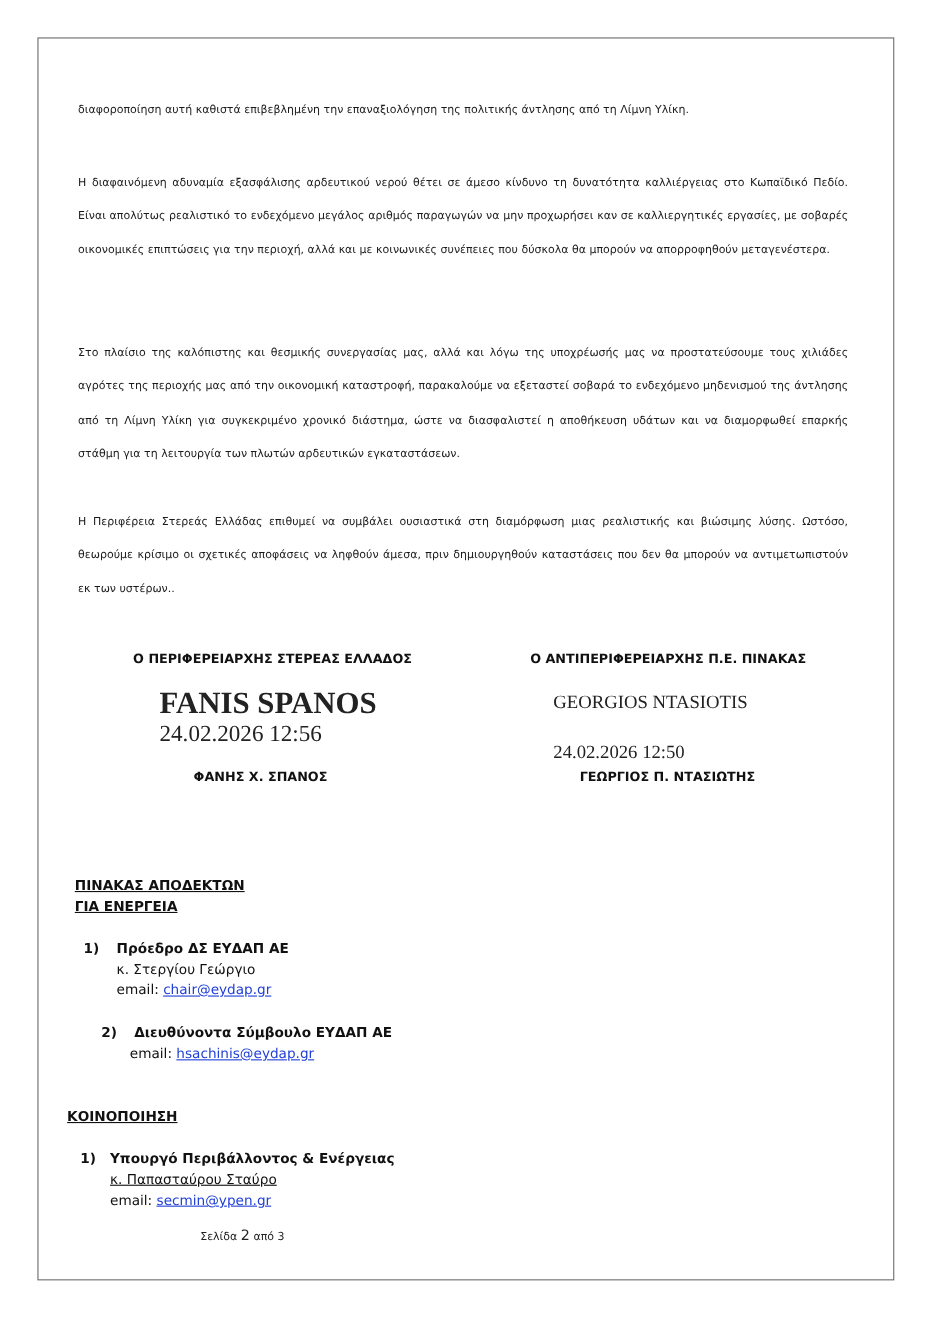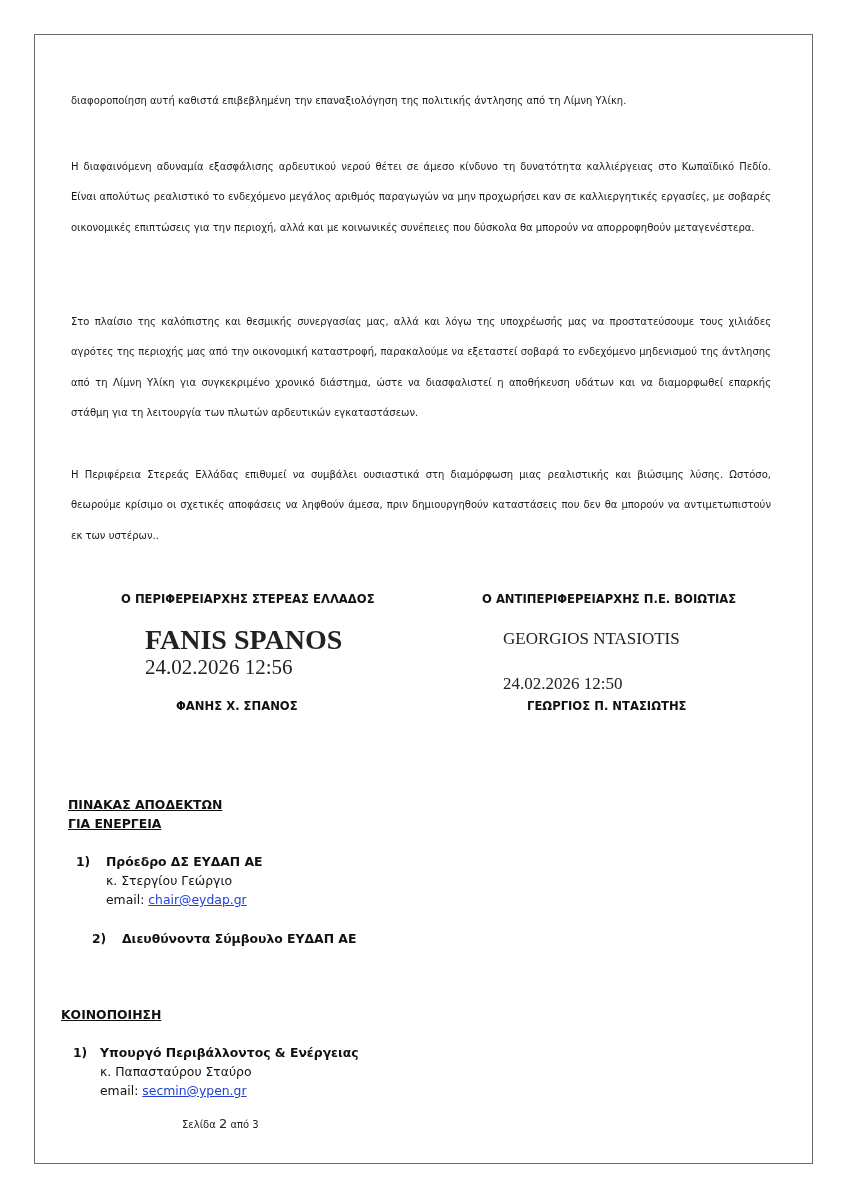--- a/index.html
+++ b/index.html
@@ -54,46 +54,47 @@
 <p class="body-text" id="p4">Η Περιφέρεια Στερεάς Ελλάδας επιθυμεί να συμβάλει ουσιαστικά στη διαμόρφωση μιας ρεαλιστικής και βιώσιμης λύσης. Ωστόσο, θεωρούμε κρίσιμο οι σχετικές αποφάσεις να ληφθούν άμεσα, πριν δημιουργηθούν καταστάσεις που δεν θα μπορούν να αντιμετωπιστούν εκ των υστέρων..</p>
 
 <div>
   <div class="sig-title" style="left:121px; top:592px;">Ο ΠΕΡΙΦΕΡΕΙΑΡΧΗΣ ΣΤΕΡΕΑΣ ΕΛΛΑΔΟΣ</div>
   <div class="sig-name" style="left:145px; top:624px; font-size:28px;font-weight:bold;">FANIS SPANOS</div>
   <div class="sig-name" style="left:145px; top:655px; font-size:21px;">24.02.2026 12:56</div>
   <div class="sig-printed" style="left:176px; top:699px;">ΦΑΝΗΣ Χ. ΣΠΑΝΟΣ</div>
 </div>
 
 <div>
-  <div class="sig-title" style="left:482px; top:592px;">Ο ΑΝΤΙΠΕΡΙΦΕΡΕΙΑΡΧΗΣ Π.Ε. ΒΟΙΩΤΙΑΣ</div>
+  <div class="sig-title" style="left:482px; top:592px;">Ο ΑΝΤΙΠΕΡΙΦΕΡΕΙΑΡΧΗΣ Π.Ε. ΠΙΝΑΚΑΣ</div>
   <div class="sig-name" style="left:503px; top:629px; font-size:17px;">GEORGIOS NTASIOTIS</div>
   <div class="sig-name" style="left:503px; top:674px; font-size:17px;">24.02.2026 12:50</div>
   <div class="sig-printed" style="left:527px; top:699px;">ΓΕΩΡΓΙΟΣ Π. ΝΤΑΣΙΩΤΗΣ</div>
 </div>
 
 <div class="recip" style="top:795px; left:68px;">
   <div class="heading-u">ΠΙΝΑΚΑΣ ΑΠΟΔΕΚΤΩΝ</div>
   <div class="heading-u">ΓΙΑ ΕΝΕΡΓΕΙΑ</div>
 </div>
 
 <div class="recip" style="top:852px; left:76px;">
   <div><span class="num">1)</span><span class="r-title">Πρόεδρο ΔΣ ΕΥΔΑΠ ΑΕ</span></div>
   <div class="indent">κ. Στεργίου Γεώργιο</div>
   <div class="indent"><span>email: </span><a class="mail-link">chair@eydap.gr</a></div>
 </div>
 
 <div class="recip" style="top:929px; left:92px;">
   <div><span class="num">2)</span><span class="r-title">Διευθύνοντα Σύμβουλο ΕΥΔΑΠ ΑΕ</span></div>
+  <div class="indent" style="padding-left:26px;"><span>email: </span><a class="mail-link">hsachinis@eydap.gr</a></div>
 </div>
 
 <div class="recip" style="top:1005px; left:61px;">
   <div class="heading-u">ΚΟΙΝΟΠΟΙΗΣΗ</div>
 </div>
 
 <div class="recip" style="top:1043px; left:73px;">
   <div><span class="num" style="width:27px;">1)</span><span class="r-title">Υπουργό Περιβάλλοντος &amp; Ενέργειας</span></div>
-  <div class="indent" style="padding-left:27px;">κ. Παπασταύρου Σταύρο</div>
+  <div class="indent" style="padding-left:27px;text-decoration:underline;">κ. Παπασταύρου Σταύρο</div>
   <div class="indent" style="padding-left:27px;"><span>email: </span><a class="mail-link">secmin@ypen.gr</a></div>
 </div>
 
 <div class="footer-page">
   <span>Σελίδα </span><span class="pg">2</span><span> από </span><span>3</span>
 </div>
 
 </body></html>

